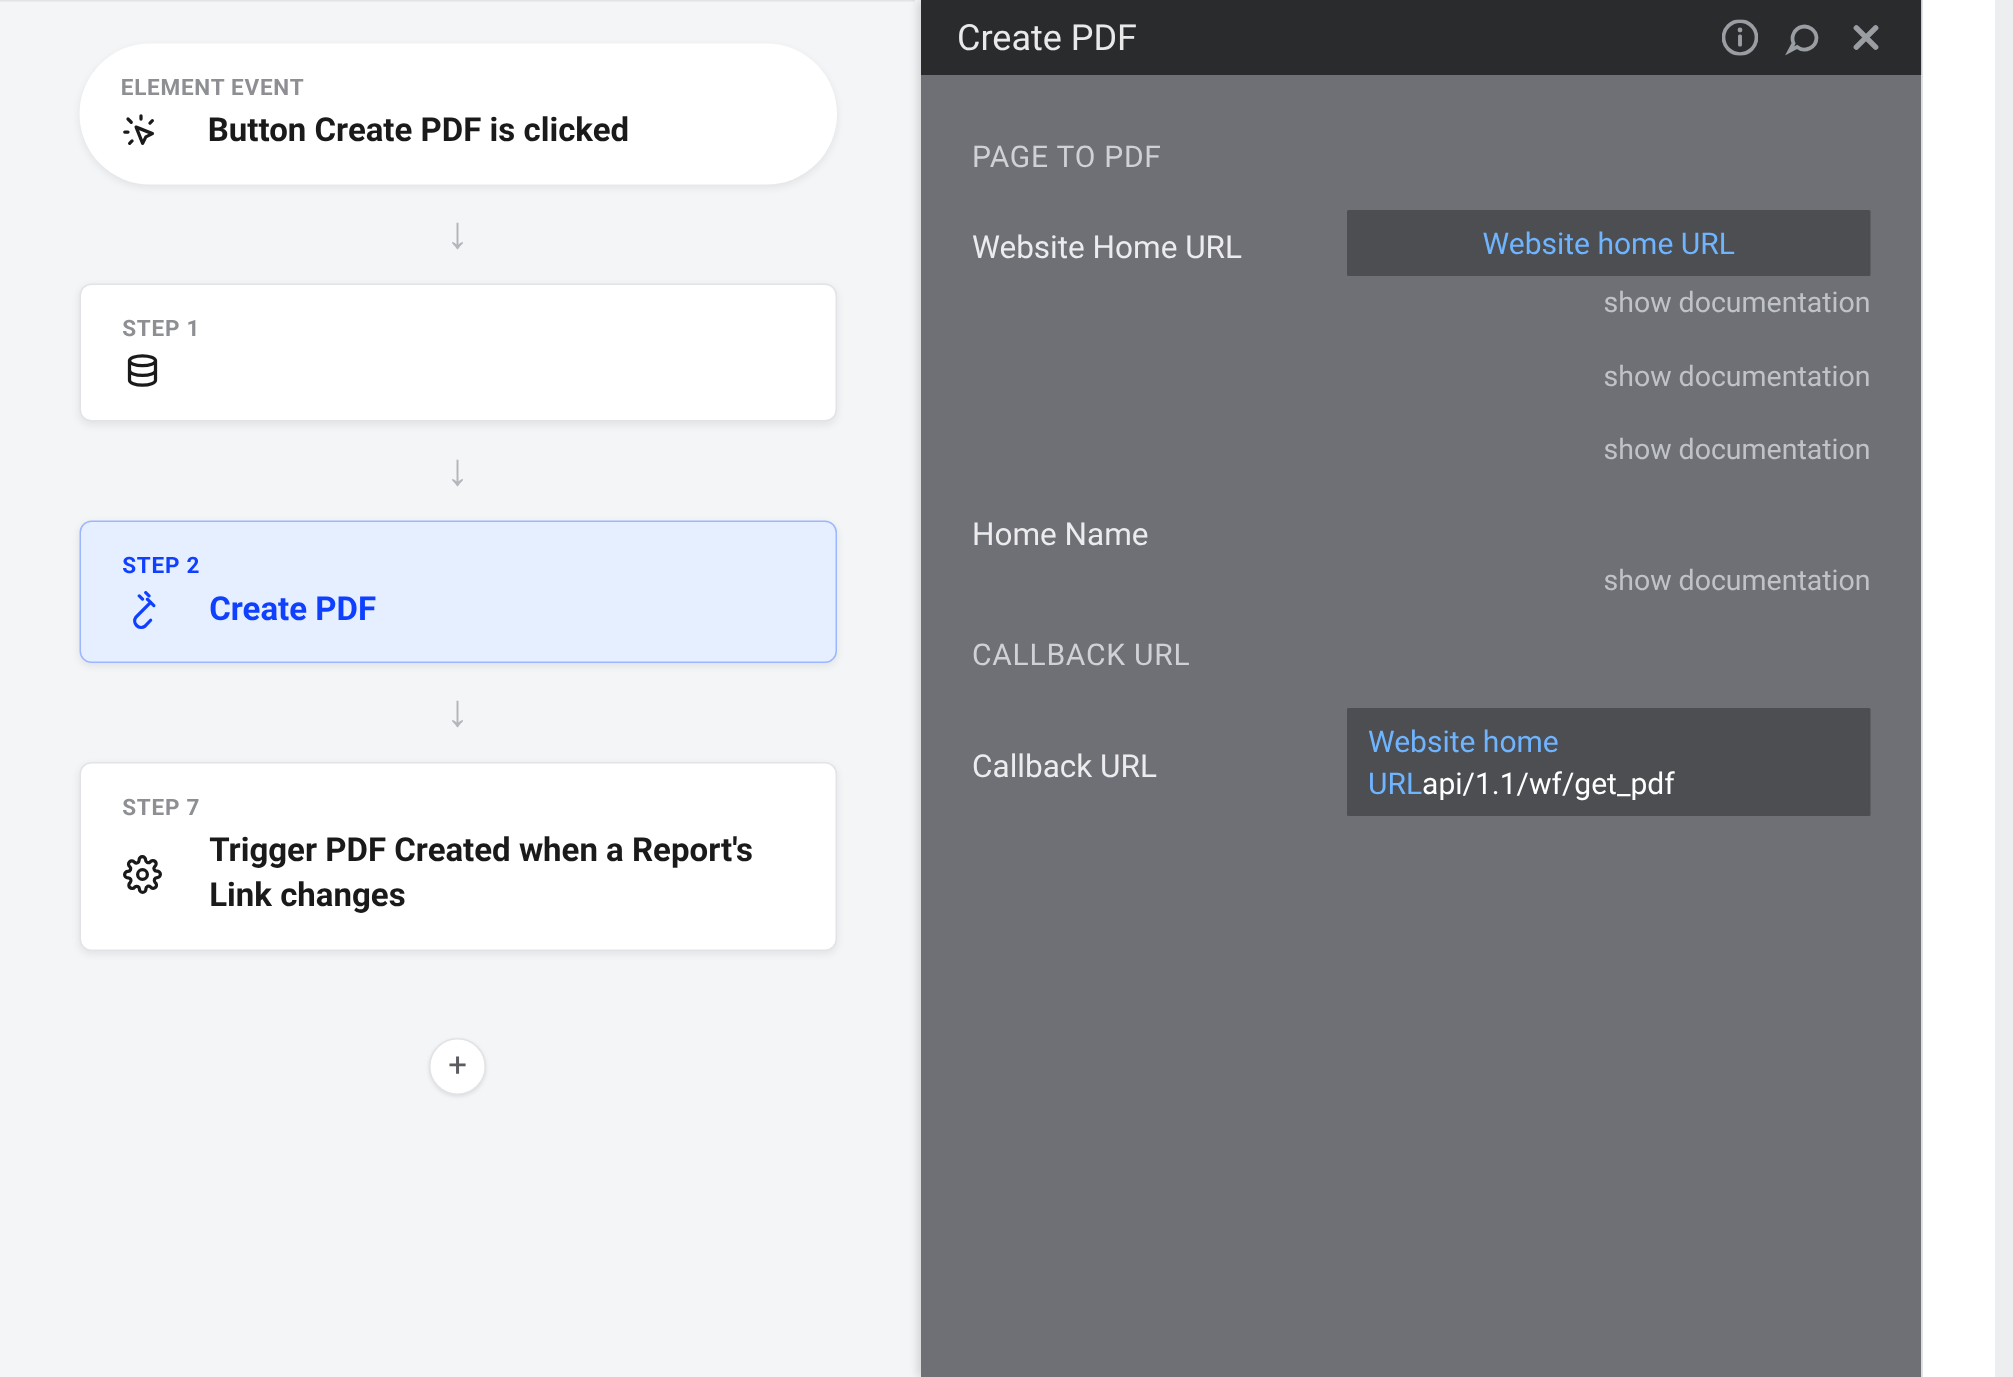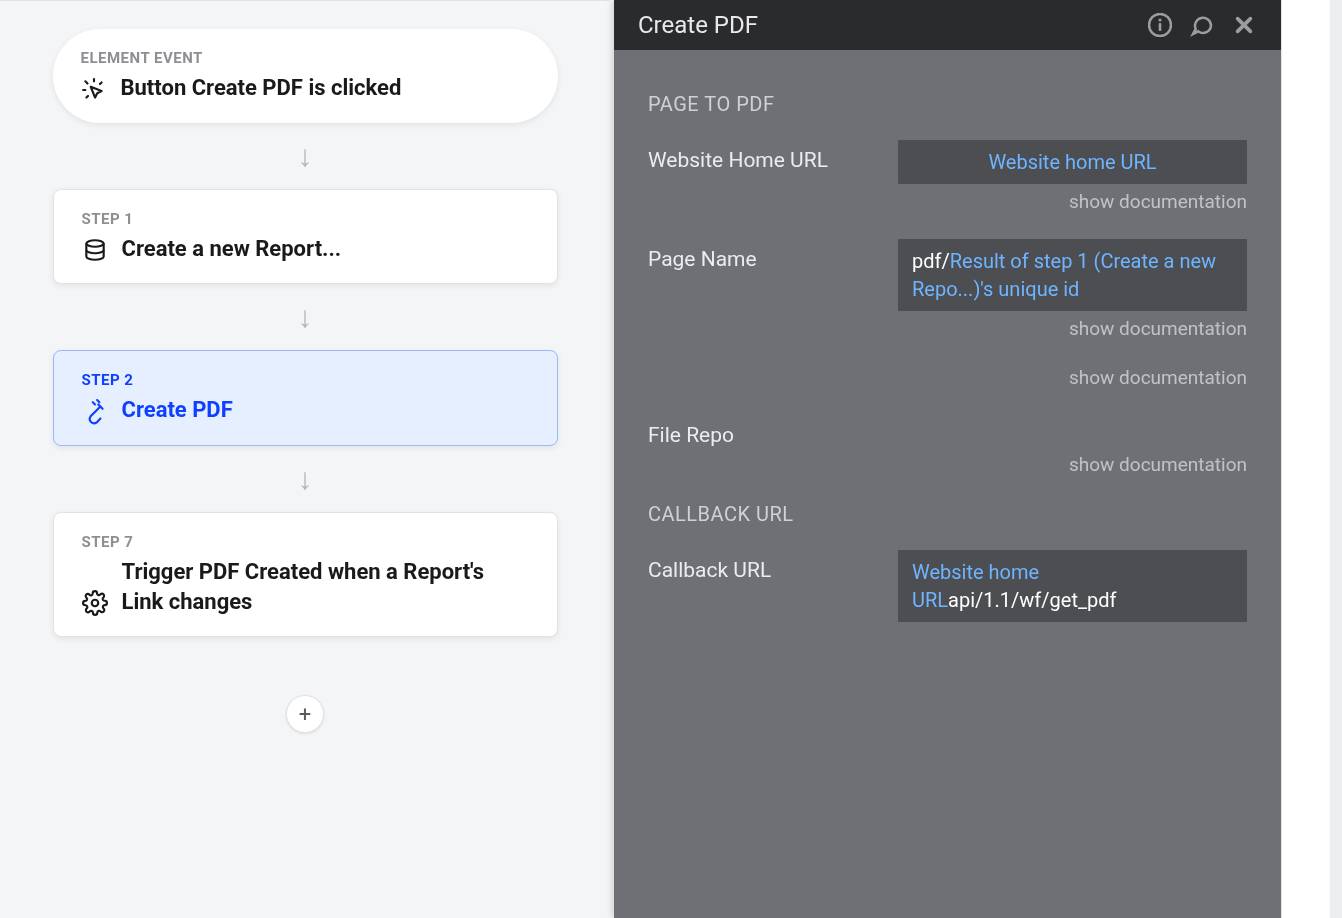--- a/index.html
+++ b/index.html
@@ -22,39 +22,39 @@
   body{margin:0;width:1342px;height:918px;background:var(--bg);position:relative;overflow:hidden}
 
   
   .canvas{position:absolute;left:0;top:0;width:610px;height:918px;border-top:1px solid var(--border);padding:28px 0 0 0;display:flex;flex-direction:column;align-items:center}
   .event-card,.step-card,.step-card-sel{width:505px;border-radius:18px;background:var(--card);box-shadow:0 2px 6px rgba(0,0,0,.08);padding:20px 28px}
   .event-card{border-radius:999px}
   .step-card{border:1px solid var(--border);border-radius:8px}
   .step-card-sel{border:1px solid var(--blue-border);background:var(--blue-bg);border-radius:8px}
   .lbl-small{letter-spacing:.5px;font-size:15px;font-weight:700;color:var(--muted);margin-bottom:6px}
   .lbl-small.blue{color:var(--blue)}
-  .title-row{display:flex;align-items:flex-end;gap:14px}
+  .title-row{display:flex;align-items:center;gap:32px}
   .title-text{font-size:22px;font-weight:700;color:var(--text);line-height:1.35}
   .title-text.blue{color:var(--blue)}
   .arrow{color:#b3b6bb;margin:18px 0;font-size:30px;line-height:1}
   .add-btn{width:38px;height:38px;border:1px solid var(--border);border-radius:50%;background:var(--card);display:flex;align-items:center;justify-content:center;color:#5a5c60;font-size:22px;box-shadow:0 1px 3px rgba(0,0,0,.1)}
   .icon{flex:0 0 auto}
   svg{display:block}
 
   
   .panel{position:absolute;left:614px;top:0;width:667px;height:918px;background:var(--panel-bg);color:#fff;display:flex;flex-direction:column;box-shadow:-2px 0 6px rgba(0,0,0,.15)}
   .panel-header{background:var(--panel-header);height:50px;display:flex;align-items:center;padding:0 24px;gap:16px}
   .panel-title{font-size:24px;font-weight:400;flex:1;color:#e9e9ea}
   .hdr-icon{width:26px;height:26px;color:#9a9da2;cursor:pointer;display:flex;align-items:center;justify-content:center}
   .panel-body{flex:1;overflow-y:auto;padding:32px 34px 0 34px}
   .panel-body::-webkit-scrollbar{width:10px;background:#5c5e63}
   .panel-body::-webkit-scrollbar-thumb{background:#8a8c91;border-radius:5px}
   .section-title{font-size:20px;color:#cfd1d4;letter-spacing:.5px;margin:10px 0 24px 0}
   .sec-desc{font-size:21px;color:#e8e9eb;line-height:1.4;margin:0 0 28px 0}
-  .row{display:flex;align-items:flex-start;margin-bottom:6px}
+  .row{display:flex;align-items:center;margin-bottom:6px}
   .row-label{flex:0 0 250px;font-size:21px;color:#ececee;padding-top:8px}
   .row-input{flex:1;background:var(--input-bg);min-height:44px;padding:8px 14px;font-size:20px;line-height:1.4;color:#fff;border-radius:1px;text-align:left}
   .row-input.center{text-align:center}
   .row-input .link{color:var(--link)}
   .doc-row{text-align:right;font-size:19px;color:var(--doclink);margin:6px 0 26px 0;cursor:pointer}
   .outer-scroll-track{position:absolute;right:0;top:0;width:12px;height:918px;background:#eceef0}
   .strip{position:absolute;left:1281px;top:0;width:49px;height:918px;background:#fff;border-left:1px solid var(--border)}
 </style>
 </head>
 <body>
@@ -79,21 +79,20 @@
   <div class="step-card">
     <div class="lbl-small">STEP 1</div>
     <div class="title-row">
       <span class="icon">
         <svg width="26" height="26" viewBox="0 0 24 24" fill="none" stroke="#1a1a1a" stroke-width="2">
             <ellipse cx="12" cy="6" rx="8" ry="3"></ellipse>
             <path d="M4 6v6c0 1.7 3.6 3 8 3s8-1.3 8-3V6"></path>
             <path d="M4 12v6c0 1.7 3.6 3 8 3s8-1.3 8-3v-6"></path>
           </svg>
       </span>
-      <span class="title-text">Create a new Report...</span>
     </div>
   </div>
 
   <div class="arrow">↓</div>
 
   <div class="step-card-sel">
     <div class="lbl-small blue">STEP 2</div>
     <div class="title-row">
       <span class="icon">
         <svg width="26" height="26" viewBox="0 0 24 24" fill="none" stroke="#1040ff" stroke-width="2" stroke-linecap="round">
@@ -153,33 +152,27 @@
     <div class="section-title">PAGE TO PDF</div>
 
     <div class="row">
       <div class="row-label">Website Home URL</div>
       <div class="row-input center">
         <span class="link">Website home URL</span>
       </div>
     </div>
     <div class="doc-row">show documentation</div>
 
-    <div class="row">
-      <div class="row-label">Page Name</div>
-      <div class="row-input">
-        <span>pdf/</span><span class="link">Result of step 1 (Create a new Repo...)'s unique id</span>
-      </div>
-    </div>
     <div class="doc-row">show documentation</div>
 
 
     <div class="doc-row">show documentation</div>
 
     <div class="row">
-      <div class="row-label">File Repo</div>
+      <div class="row-label">Home Name</div>
     </div>
     <div class="doc-row">show documentation</div>
 
     <div class="section-title">CALLBACK URL</div>
 
     <div class="row">
       <div class="row-label">Callback URL</div>
       <div class="row-input">
         <span class="link">Website home URL</span><span>api/1.1/wf/get_pdf</span>
       </div>

